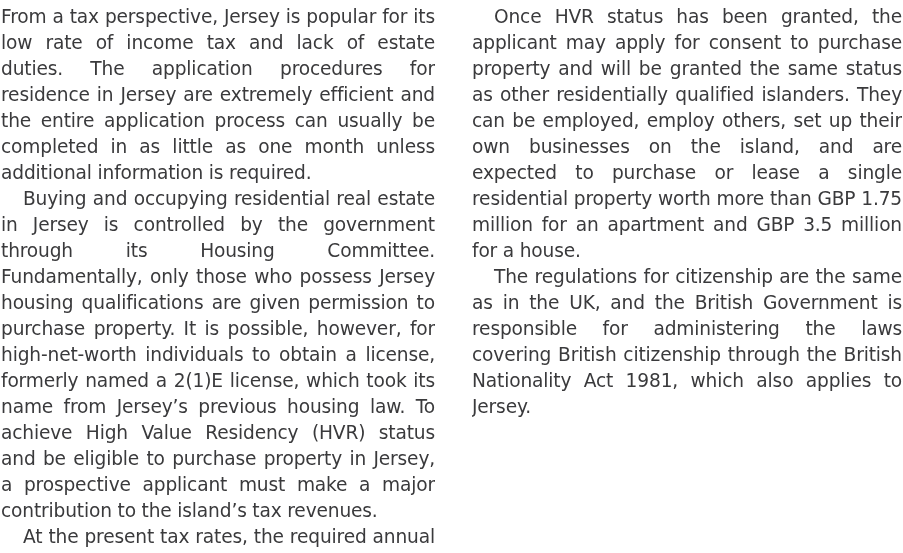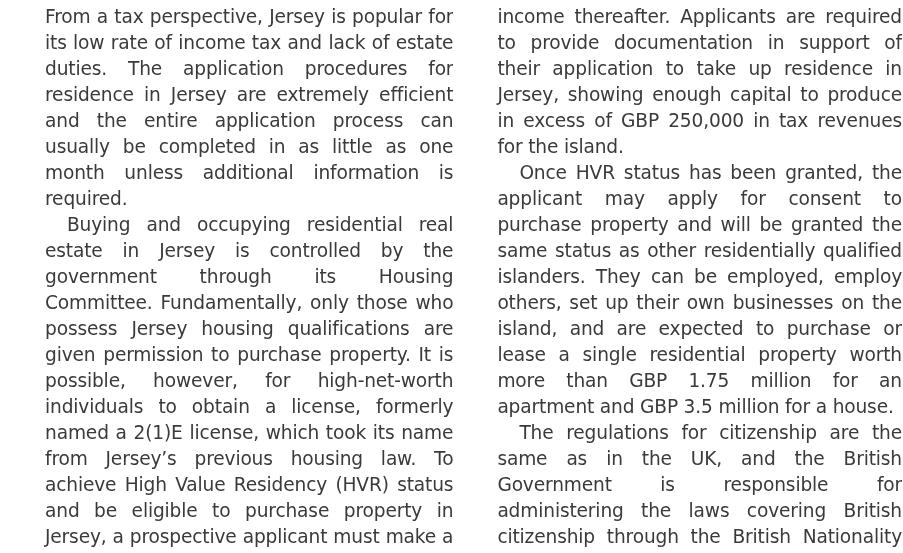--- a/index.html
+++ b/index.html
@@ -28,21 +28,20 @@
     width: 901px;
     height: 545px;
     display: flex;
     justify-content: space-between;
     align-items: flex-start;
   }
   .col {
     width: 434px;
     height: 545px;
     overflow: hidden;
-    padding-left: 44px;
   }
   .col-right {
     width: 430px;
   }
   p.para {
     margin: 0;
     padding: 0;
     color: #3a3a3c;
     font-size: 18.6px;
     line-height: 26px;
@@ -66,19 +65,18 @@
 <div id="page" style="background: rgb(255, 255, 255);">
   <div class="columns">
 
     <div class="col col-left">
       <p class="para cont" style="color: rgb(58, 58, 60); text-indent: 0px;">From a tax perspective, Jersey is popular for its low rate of income tax and lack of estate duties. The application procedures for residence in Jersey are extremely efficient and the entire application process can usually be completed in as little as one month unless additional information is required.</p>
       <p class="para indent" style="color: rgb(58, 58, 60); text-indent: 22px;">Buying and occupying residential real estate in Jersey is controlled by the government through its Housing Committee. Fundamentally, only those who possess Jersey housing qualifications are given permission to purchase property. It is possible, however, for high-net-worth individuals to obtain a license, formerly named a 2(1)E license, which took its name from Jersey’s previous housing law. To achieve High Value Residency (HVR) status and be eligible to purchase property in Jersey, a prospective applicant must make a major contribution to the island’s tax revenues.</p>
       <p class="para indent" style="color: rgb(58, 58, 60); text-indent: 22px;">At the present tax rates, the required annual tax contribution would be around GBP 250,000, calculated on a sliding scale — 20% of the first GBP 1,250,000 of worldwide income and 1% on all</p>
     </div>
 
     <div class="col col-right">
-      <p class="para cont" style="color: rgb(58, 58, 60); text-indent: 0px;">income thereafter. Applicants are required to provide documentation in support of their application to take up residence in Jersey, showing enough capital to produce in excess of GBP 250,000 in tax revenues for the island.</p>
       <p class="para indent" style="color: rgb(58, 58, 60); text-indent: 22px;">Once HVR status has been granted, the applicant may apply for consent to purchase property and will be granted the same status as other residentially qualified islanders. They can be employed, employ others, set up their own businesses on the island, and are expected to purchase or lease a single residential property worth more than GBP 1.75 million for an apartment and GBP 3.5 million for a house.</p>
       <p class="para indent" style="color: rgb(58, 58, 60); text-indent: 22px;">The regulations for citizenship are the same as in the UK, and the British Government is responsible for administering the laws covering British citizenship through the British Nationality Act 1981, which also applies to Jersey.</p>
     </div>
 
   </div>
 </div>
 
 </body></html>

